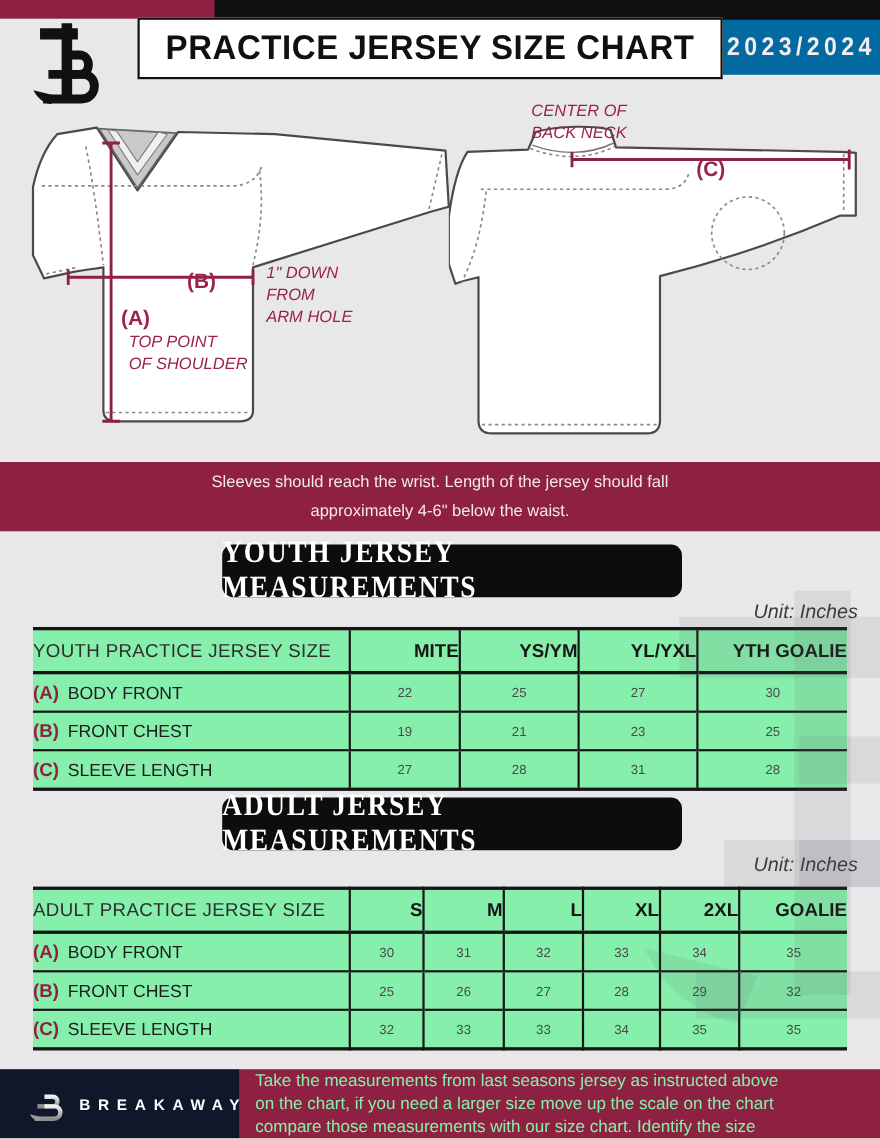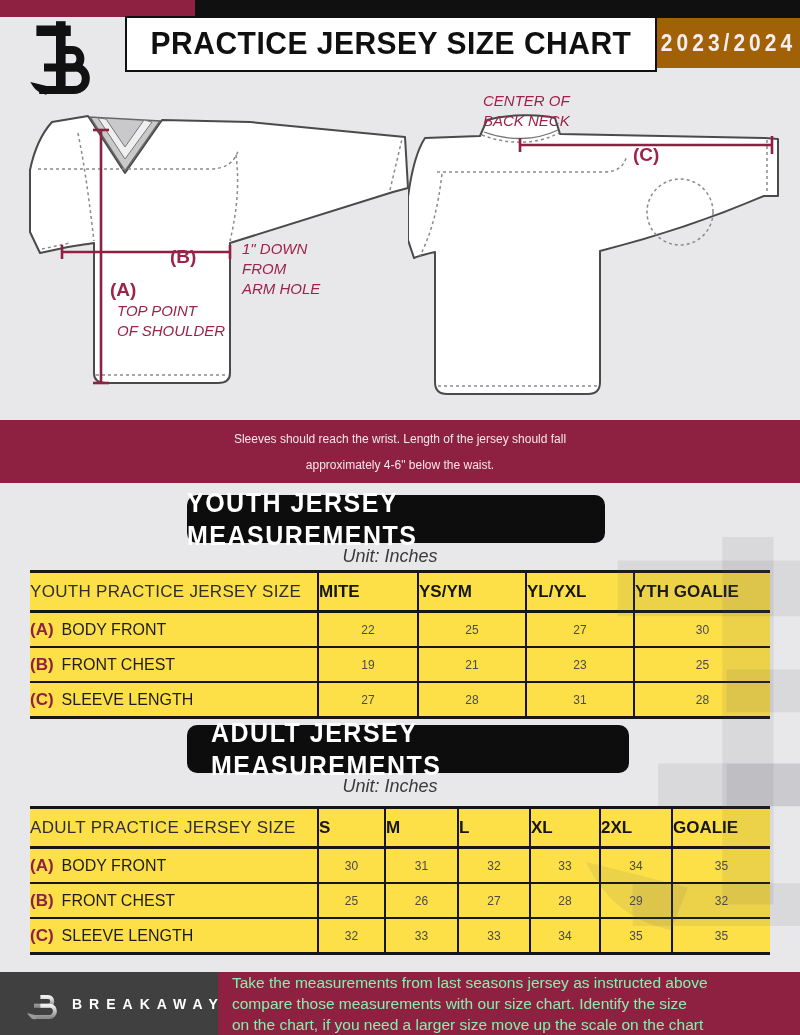--- a/index.html
+++ b/index.html
@@ -5,63 +5,63 @@
   html,body{margin:0;padding:0;}
   body{font-family:"Liberation Sans",sans-serif;background:#cfcfd1;}
   #page{position:relative;width:800px;height:1035px;background:#e8e8ea;overflow:hidden;margin:0 auto;}
 
   
   .strip-maroon{position:absolute;left:0;top:0;width:207px;height:17px;background:#8e2142;}
   .strip-black{position:absolute;left:195px;top:0;width:605px;height:20px;background:#101010;}
   .title-box{position:absolute;left:125px;top:16px;width:528px;height:52px;background:#ffffff;
     border:2px solid #101010;display:flex;align-items:center;justify-content:center;z-index:4;}
   .title-box span{font-size:30px;font-weight:bold;letter-spacing:.5px;color:#101010;transform:scaleY(1.04);}
-  .year-box{position:absolute;left:657px;top:18px;width:143px;height:50px;background:#a16207;
+  .year-box{position:absolute;left:657px;top:18px;width:143px;height:50px;background:#0369a1;
     display:flex;align-items:center;justify-content:center;z-index:3;}
   .year-box span{color:#f5edf0;font-size:21px;font-weight:bold;letter-spacing:4px;transform:scaleY(1.1);}
   .logo-svg{position:absolute;left:24px;top:18px;width:80px;height:88px;z-index:4;}
 
   
   .jersey{position:absolute;}
   .front-svg{left:28px;top:103px;width:385px;height:295px;}
   .back-svg{left:408px;top:112px;width:392px;height:295px;}
   .dlabel{position:absolute;color:#9c2347;z-index:5;}
   .dkey{font-weight:bold;font-size:19px;}
   .dcap{font-style:italic;font-size:15px;line-height:20px;white-space:pre-line;font-weight:500;}
 
   
   .banner{position:absolute;left:0;top:420px;width:800px;height:63px;background:#8e2142;
     display:flex;flex-direction:column;align-items:center;justify-content:center;z-index:30;}
-  .banner div{color:#f2e7eb;font-size:12px;line-height:26px;}
-
-  
-  .bar-title{position:absolute;left:187px;width:418px;height:48px;background:#0d0d0d;border-radius:10px;
-    display:flex;align-items:center;justify-content:flex-end;}
+  .banner div{color:#f2e7eb;font-size:15px;line-height:26px;}
+
+  
+  .bar-title{position:absolute;left:202px;width:418px;height:48px;background:#0d0d0d;border-radius:10px;
+    display:flex;align-items:center;justify-content:flex-end;font-family:Liberation Serif, serif;}
   .bar-title span{color:#ffffff;font-size:25px;font-weight:bold;letter-spacing:1.5px;transform:scaleY(1.12);}
-  .unit{position:absolute;left:0;width:780px;text-align:center;font-style:italic;font-size:18px;color:#3a3a3a;}
+  .unit{position:absolute;left:0;width:780px;text-align:right;font-style:italic;font-size:18px;color:#3a3a3a;}
 
   
   .size-table{position:absolute;left:30px;width:740px;border-collapse:collapse;
     border-top:3px solid #161616;border-bottom:3px solid #161616;}
-  .size-table th,.size-table td{background:#fde047;padding:0;}
+  .size-table th,.size-table td{background:#86efac;padding:0;}
   .size-table thead th{height:37px;border-bottom:3px solid #161616;}
   .size-table tbody td{height:33px;}
   .size-table tbody tr+tr td{border-top:2px solid #161616;}
   .col-head{font-size:17px;font-weight:normal;color:#2e2e2e;text-align:left;padding-left:30px;letter-spacing:.3px;}
-  .size-head{font-size:17px;font-weight:bold;color:#161616;text-align:left;}
+  .size-head{font-size:17px;font-weight:bold;color:#161616;text-align:right;}
   .val-col{border-left:2.5px solid #161616;}
   .row-label{text-align:left;padding-left:40px;font-size:16px;color:#1c1c1c;}
   .row-label .key{color:#8e2142;font-weight:bold;margin-right:8px;font-size:17px;}
   .cell-val{text-align:center;font-size:12px;color:#4a4a4a;}
 
   
   .watermark{position:absolute;left:550px;top:520px;width:430px;height:470px;z-index:20;pointer-events:none;}
 
   
-  .footer-black{position:absolute;left:0;top:972px;width:218px;height:63px;background:#404040;z-index:31;}
+  .footer-black{position:absolute;left:0;top:972px;width:218px;height:63px;background:#0f172a;z-index:31;}
   .footer-maroon{position:absolute;left:218px;top:972px;width:582px;height:63px;background:#8e2142;z-index:31;
     display:flex;flex-direction:column;justify-content:center;padding-left:14px;box-sizing:border-box;}
   .footer-maroon div{color:#86efac;font-size:15.5px;line-height:21px;}
   .brand-logo{position:absolute;left:24px;top:8px;width:40px;height:46px;}
   .brand-name{position:absolute;left:72px;top:0;height:63px;display:flex;align-items:center;
     color:#ffffff;font-size:14px;font-weight:bold;letter-spacing:7px;}
 
   .seam{stroke:#8a8a8a;stroke-width:1.5;fill:none;stroke-dasharray:3 3;}
   .outline{fill:#ffffff;stroke:#4a4a4a;stroke-width:2;stroke-linejoin:round;}
   .mline{stroke:#8e2142;stroke-width:2.6;fill:none;}
@@ -182,21 +182,21 @@
       <tr>
         <td class="row-label"><span class="key">(C)</span><span>SLEEVE LENGTH</span></td>
         <td class="cell-val val-col">27</td>
         <td class="cell-val val-col">28</td>
         <td class="cell-val val-col">31</td>
         <td class="cell-val val-col">28</td>
       </tr>
     </tbody>
   </table>
 
-  <div class="bar-title" style="top:725px;padding-left:24px;">
+  <div class="bar-title" style="top:725px;">
     <span>ADULT JERSEY MEASUREMENTS</span>
   </div>
   <div class="unit" style="top:776px;">Unit: Inches</div>
 
   <table class="size-table" style="top:806px;">
     <colgroup>
         <col style="width:288px">
         <col style="width:67px">
         <col style="width:73px">
         <col style="width:72px">
@@ -269,17 +269,17 @@
         <path d="M46 10 V84" stroke-width="12"></path>
         <path d="M46 40 H60 C74 40 74 62 60 62 H30" stroke-width="10"></path>
         <path d="M46 62 H64 C82 62 82 90 62 90 H24" stroke-width="10"></path>
         <path d="M28 96 C18 94 12 88 8 80 L32 86 Z" fill="#9a9a9a" stroke="none"></path>
       </g>
     </svg>
     <div class="brand-name">BREAKAWAY</div>
   </div>
   <div class="footer-maroon">
     <div>Take the measurements from last seasons jersey as instructed above</div>
+    <div>on the chart, if you need a larger size move up the scale on the chart</div>
     <div>compare those measurements  with our size chart. Identify the size</div>
-    <div>on the chart, if you need a larger size move up the scale on the chart</div>
   </div>
 
 </div>
 
 </body></html>

